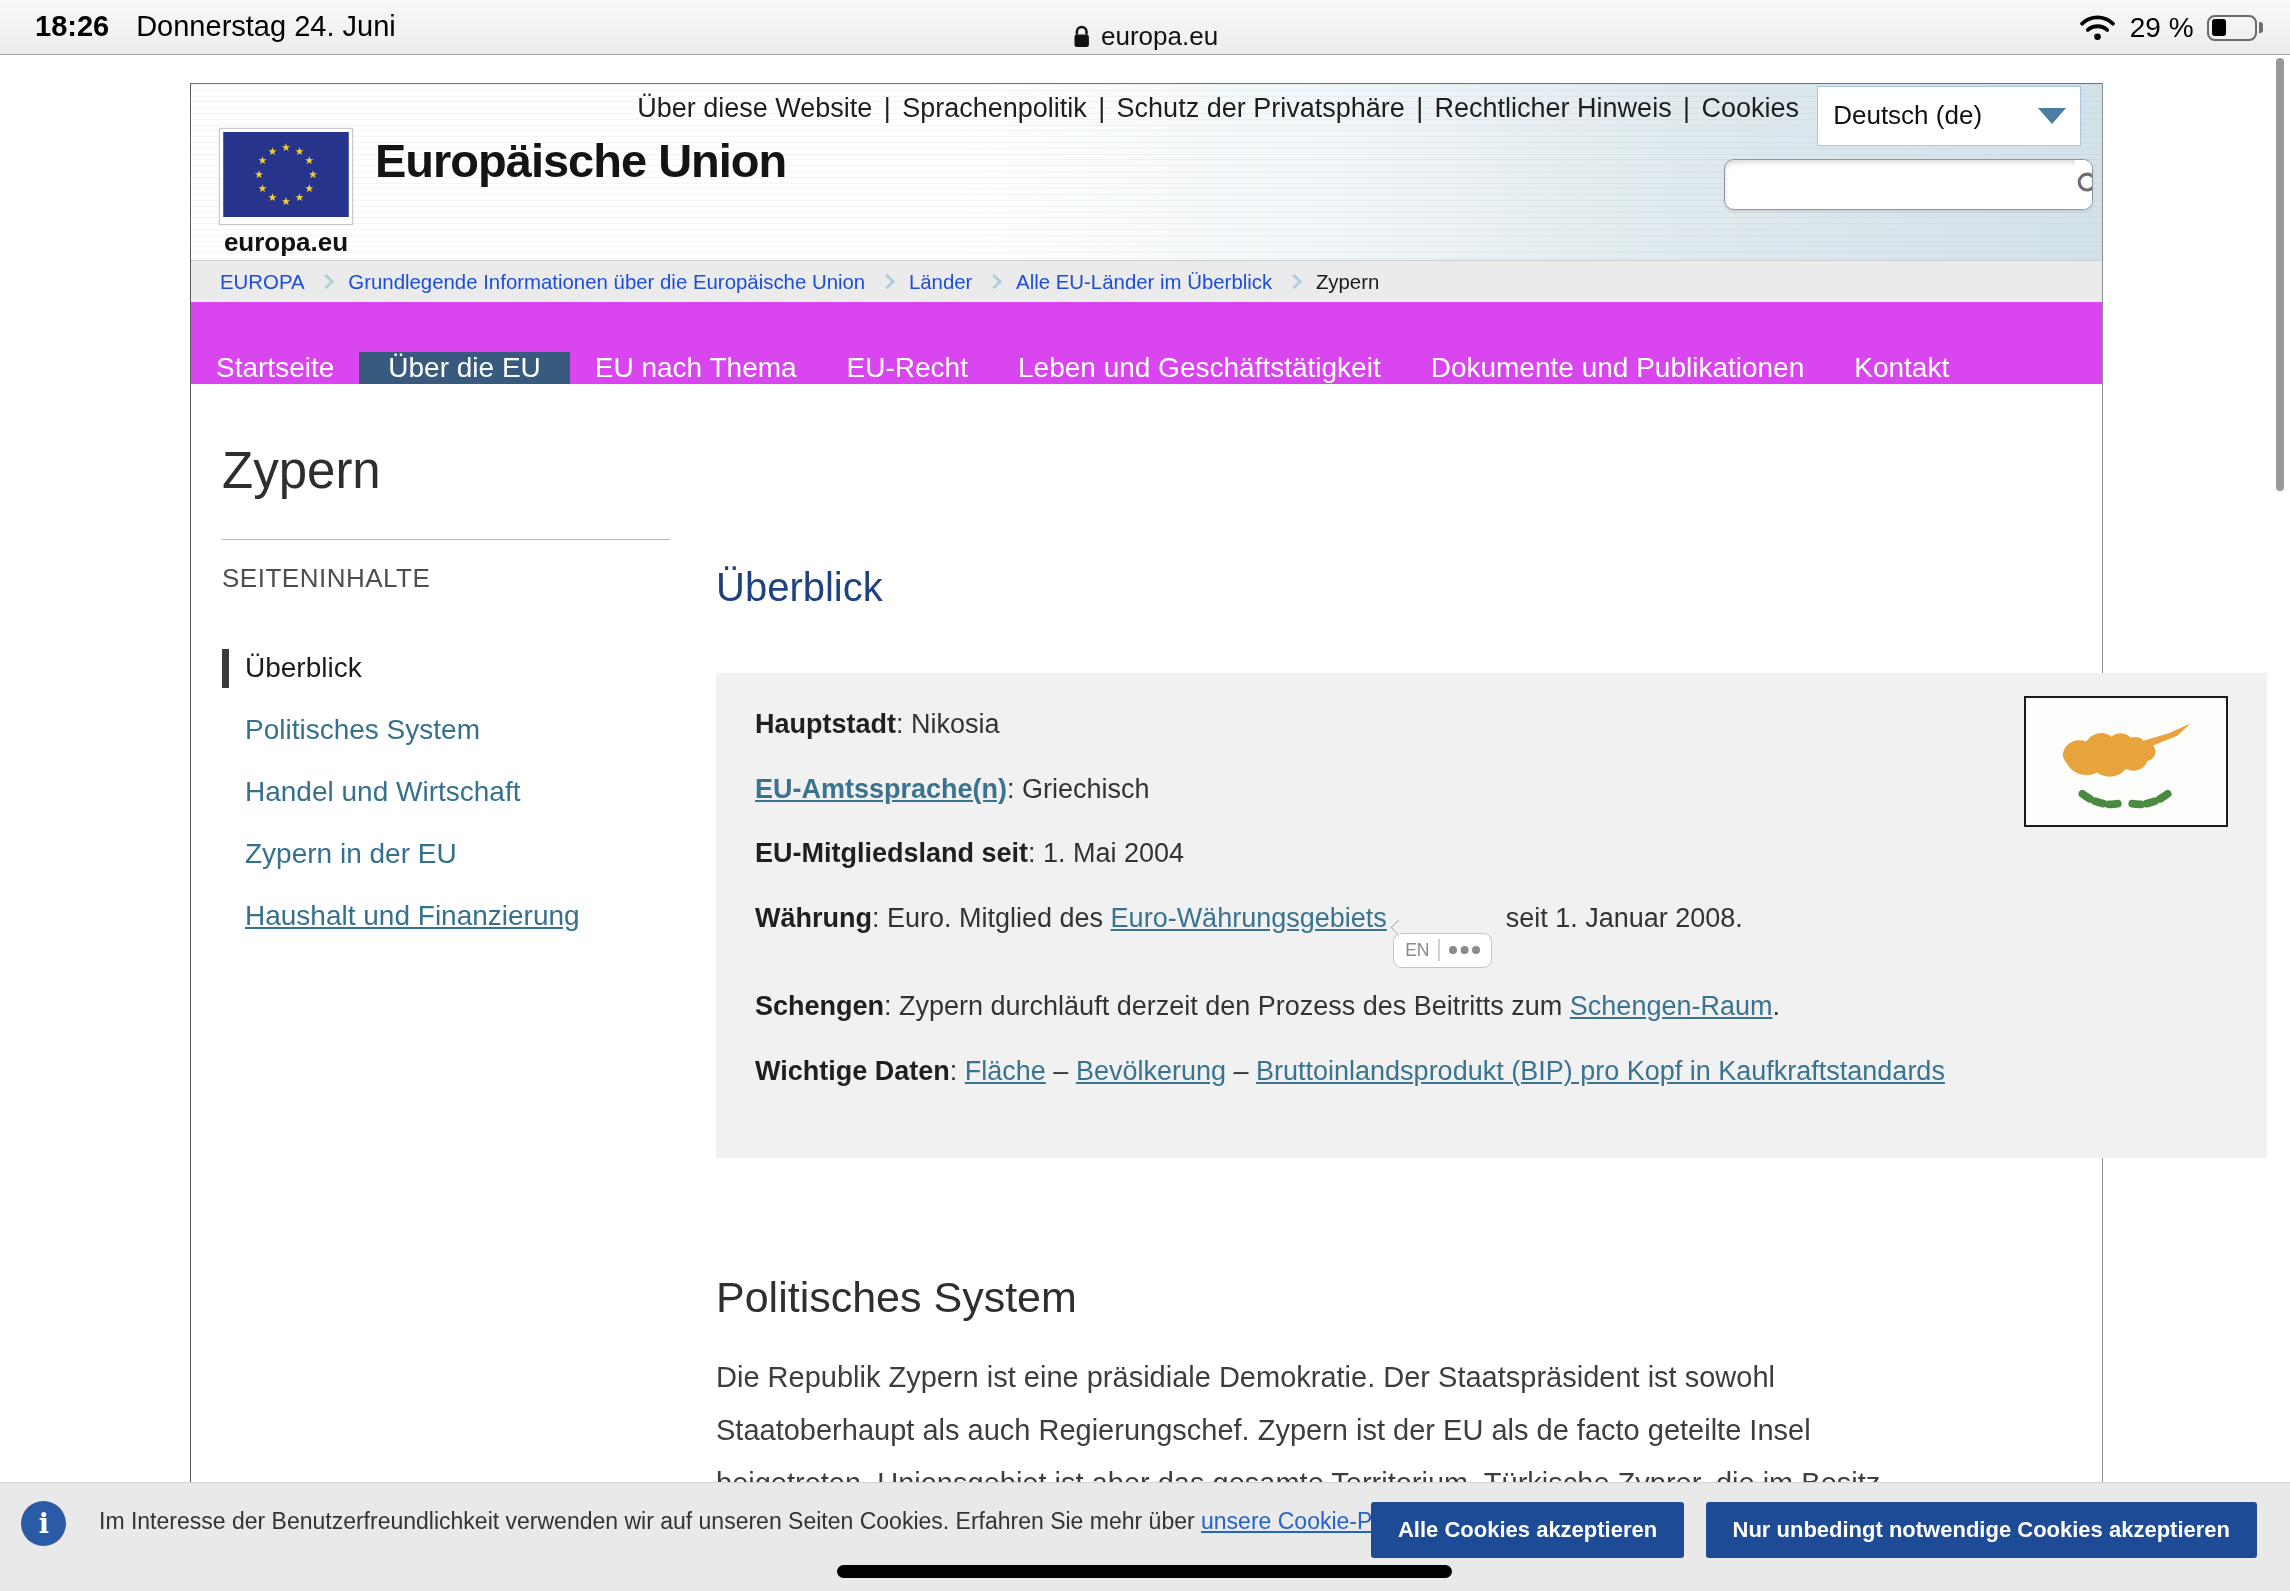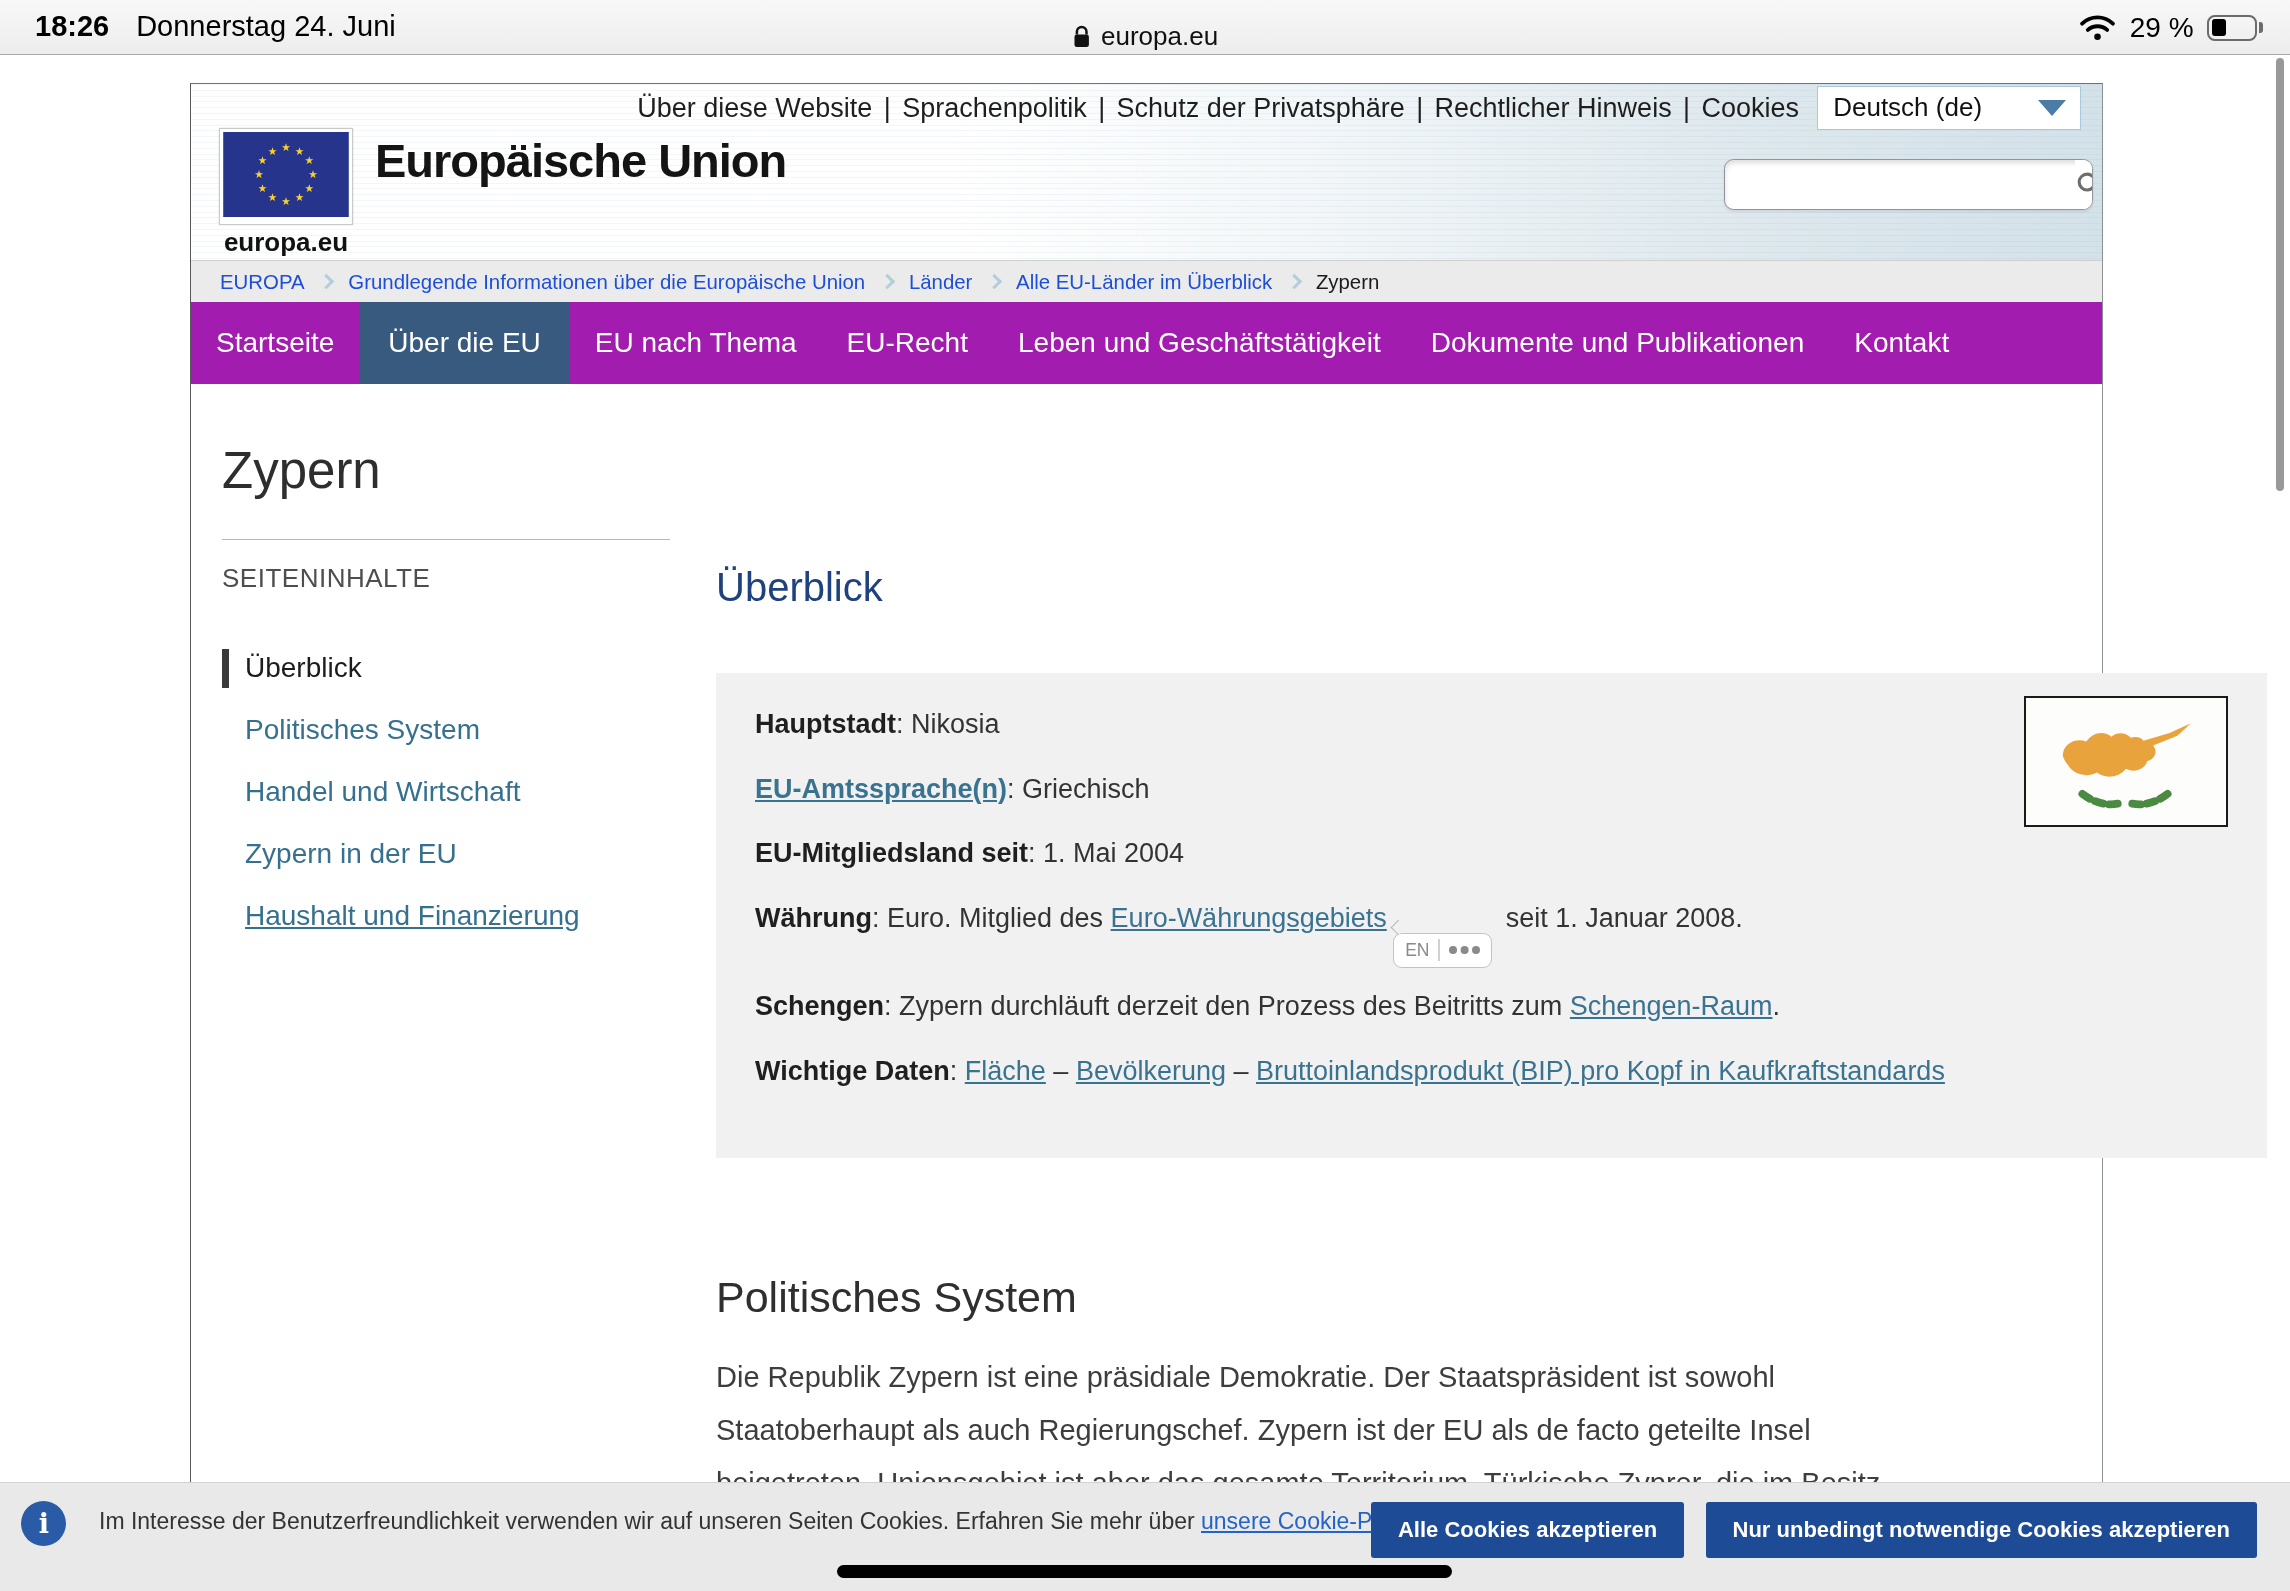--- a/index.html
+++ b/index.html
@@ -26,21 +26,21 @@
     border-top:1.9px solid #6f7478;border-left:1.9px solid #55595c;border-right:1.9px solid #8a8f93;}
 
   
   .site-header{position:absolute;top:0;left:0;right:0;height:176px;
     background-image:
       repeating-linear-gradient(to bottom, rgba(125,155,170,0.09) 0 1px, transparent 1px 5.8px),
       linear-gradient(to right,#ffffff 40%,#f3f7f9 58%,#dfe9ee 80%,#d3e1e9 100%);}
   .utility{position:absolute;top:8.7px;right:303px;font-size:27px;color:#1e1e1e;white-space:nowrap;}
   .utility a{color:#1e1e1e;text-decoration:none;}
   .utility a:not(.last)::after{content:" | ";padding:0 3.9px;color:#1e1e1e;}
-  .lang-select{position:absolute;top:1.9px;right:21.3px;width:264px;height:44px;background:#fff;
+  .lang-select{position:absolute;top:1.9px;right:21.3px;width:264px;height:60px;background:#fff;
     border:1.9px solid #a9c7dd;display:flex;align-items:center;justify-content:space-between;
     padding:0 13.6px 0 15.5px;font-size:26px;color:#111;cursor:pointer;}
   .lang-arrow{width:0;height:0;border-left:14.6px solid transparent;border-right:14.6px solid transparent;border-top:16.5px solid #4a7ca6;}
   .logo{position:absolute;left:27px;top:44px;width:136px;text-align:center;cursor:pointer;}
   .flag-frame{background:#fff;border:1px solid #c9c9c9;padding:2.9px;display:inline-block;box-shadow:0 0 1.9px rgba(0,0,0,.15);}
   .logo-sub{font-size:26px;font-weight:bold;color:#111;margin-top:1.9px;}
   .site-title{position:absolute;left:184px;top:49px;font-size:47px;font-weight:bold;color:#141414;letter-spacing:-1px;}
   .search{position:absolute;top:75px;right:8.7px;width:369px;height:51px;background:#fff;
     border:1.9px solid #8f9599;border-radius:9.7px;display:flex;align-items:stretch;overflow:hidden;
     box-shadow:inset 0 2.9px 4.9px rgba(0,0,0,.14), 0 1.9px 2.9px rgba(0,0,0,.08);}
@@ -50,21 +50,21 @@
 
   
   .breadcrumb{position:absolute;top:176px;left:0;right:0;height:43px;background:#ebebeb;
     border-top:1px solid #cfcfcf;display:flex;align-items:center;padding-left:29px;gap:16.5px;
     font-size:20.4px;color:#1b1b1b;white-space:nowrap;}
   .breadcrumb a{color:#1d4ed8;text-decoration:none;}
   .crumb-chev{width:10.7px;height:10.7px;border-top:3.9px solid #b2cedb;border-right:3.9px solid #b2cedb;
     transform:rotate(45deg);flex:0 0 auto;margin-top:-1px;}
 
   
-  .nav{position:absolute;top:218px;left:0;right:0;height:82px;background:#a21caf;display:flex;font-size:28px;color:#fff;}
+  .nav{position:absolute;top:218px;left:0;right:0;height:82px;background:#d946ef;display:flex;font-size:28px;color:#fff;align-items:flex-end;}
   .nav-item{display:flex;align-items:center;padding:0 25px;cursor:pointer;}
   .nav-item.active{background:#375a7e;padding:0 29px;}
 
   
   .content{position:absolute;top:300px;left:0;right:0;bottom:0;display:flex;background:#fff;}
   .sidebar{width:525px;flex:0 0 525px;padding:60px 0 0 31px;}
   .sb-title{font-size:51px;line-height:54px;color:#2e2e2e;}
   .sb-hr{width:448px;border:none;border-top:1.9px solid #b9b9b9;margin-top:41px;}
   .sb-label{margin-top:23px;font-size:26px;color:#4e4e4e;letter-spacing:0.5px;}
   .sb-list{margin-top:43px;}

